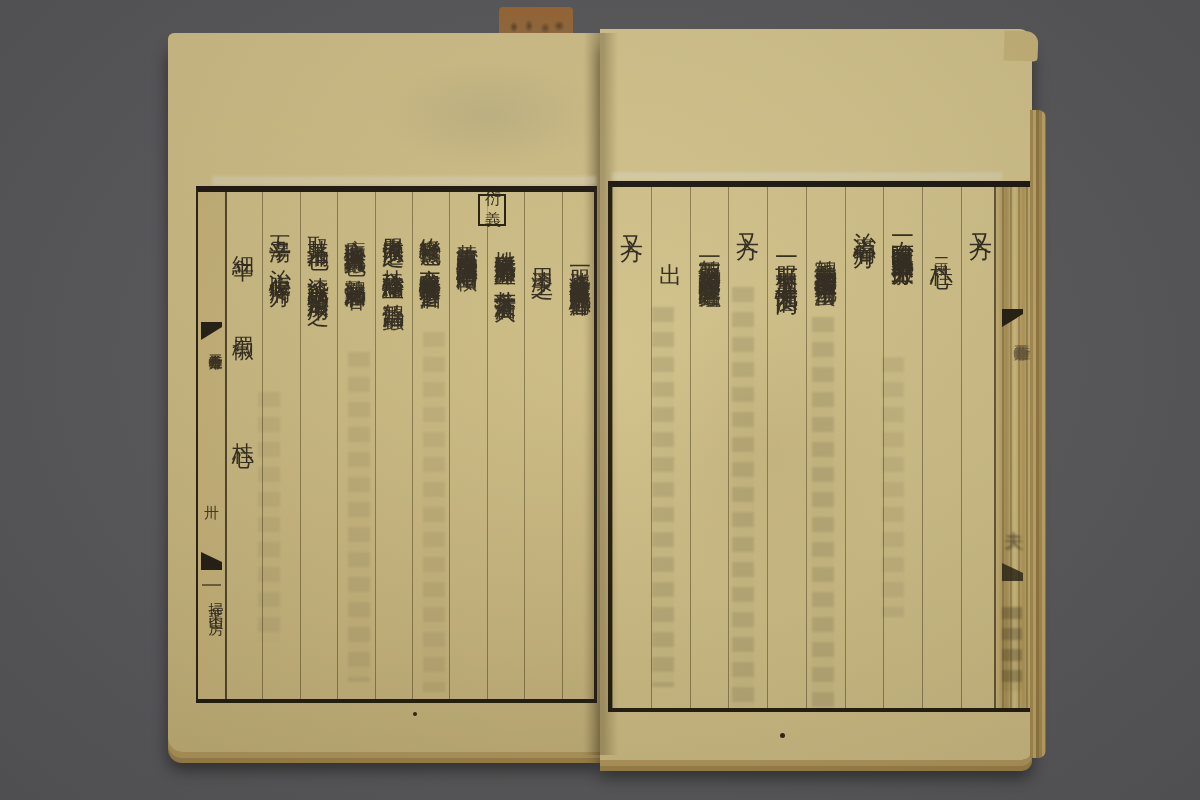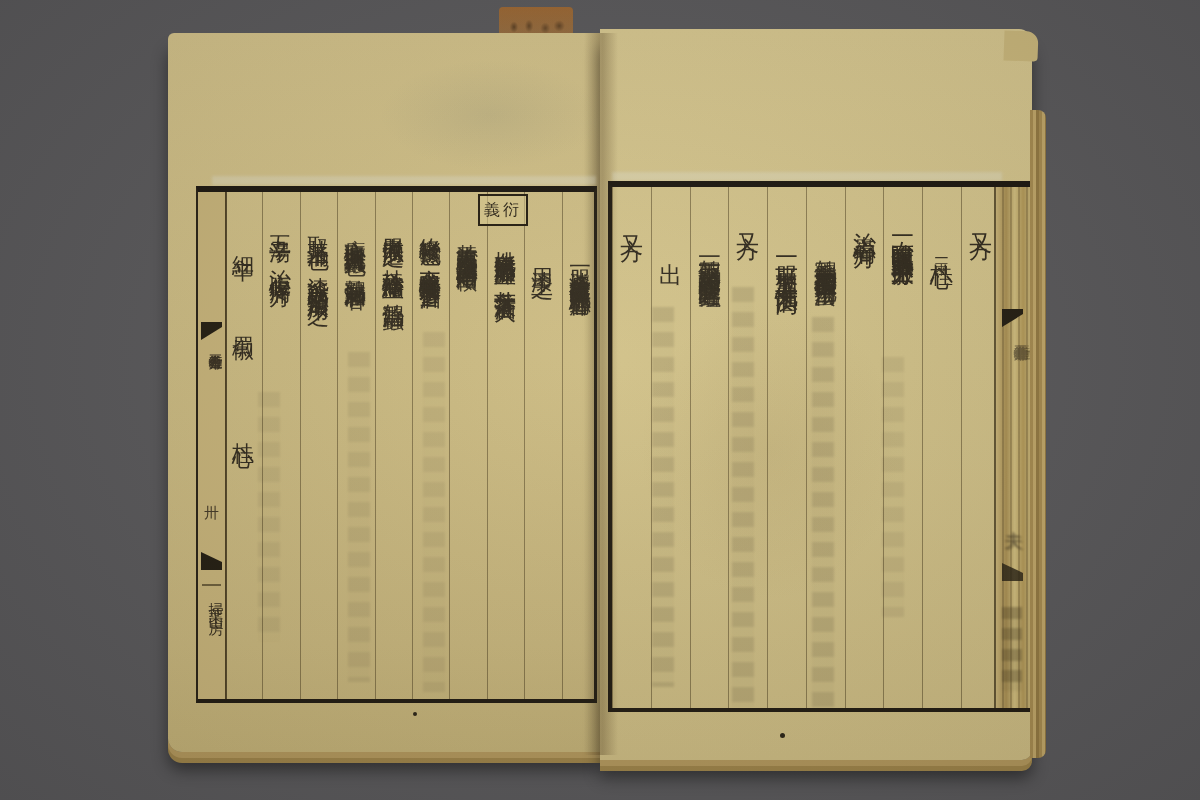--- a/index.html
+++ b/index.html
@@ -40,21 +40,21 @@
   .frame .inner{position:absolute;inset:0;overflow:hidden;}
 
   .vcol{position:absolute;top:0;bottom:0;writing-mode:vertical-rl;text-orientation:upright;
     color:#322b1e;overflow:hidden;box-shadow:inset 1px 0 0 rgba(72,57,28,.5);}
   .rcol{width:39px;line-height:39px;font-size:23px;letter-spacing:3px;}
   .lcol{width:37px;line-height:37px;font-size:22px;letter-spacing:3px;}
   .tight{letter-spacing:1.5px;}
   .worn{color:rgba(50,43,30,.92);}
   .sm-anno{font-size:14px;letter-spacing:1px;color:#3a3222;}
 
-  .yanyi-box{position:absolute;left:280px;top:2px;width:50px;height:32px;box-sizing:border-box;
+  .yanyi-box{position:absolute;left:280px;top:2px;width:28px;height:32px;box-sizing:border-box;
     border:2px solid #2b2417;display:flex;align-items:center;justify-content:center;
     writing-mode:horizontal-tb;font-size:16px;letter-spacing:3px;color:#322b1e;
     unicode-bidi:bidi-override;direction:rtl;background:rgba(214,198,142,.55);z-index:3;}
 
   
   #left-spine{position:absolute;left:0;top:0;bottom:0;width:27px;background:#c7b379;
     border-right:2px solid rgba(48,38,18,.75);overflow:hidden;}
   .fishtail{position:absolute;left:3px;width:21px;height:18px;background:#241e12;}
   .ft-a{clip-path:polygon(0 0,100% 0,100% 28%,0 100%);}
   .ft-b{clip-path:polygon(0 0,100% 55%,100% 100%,0 100%);}

